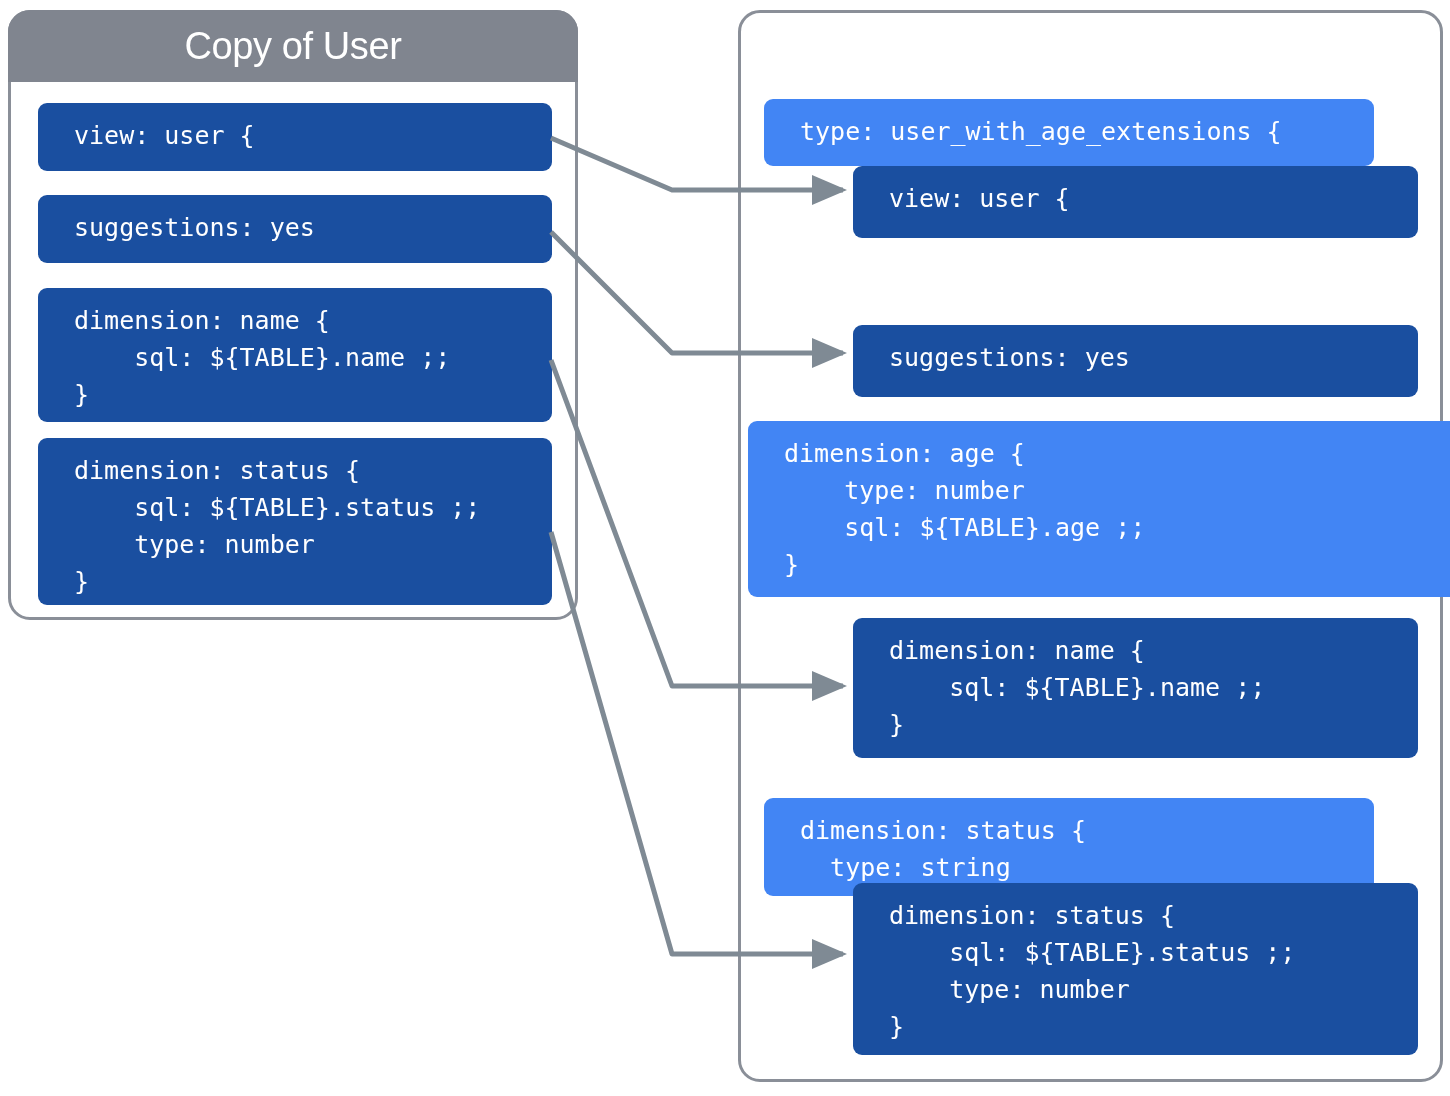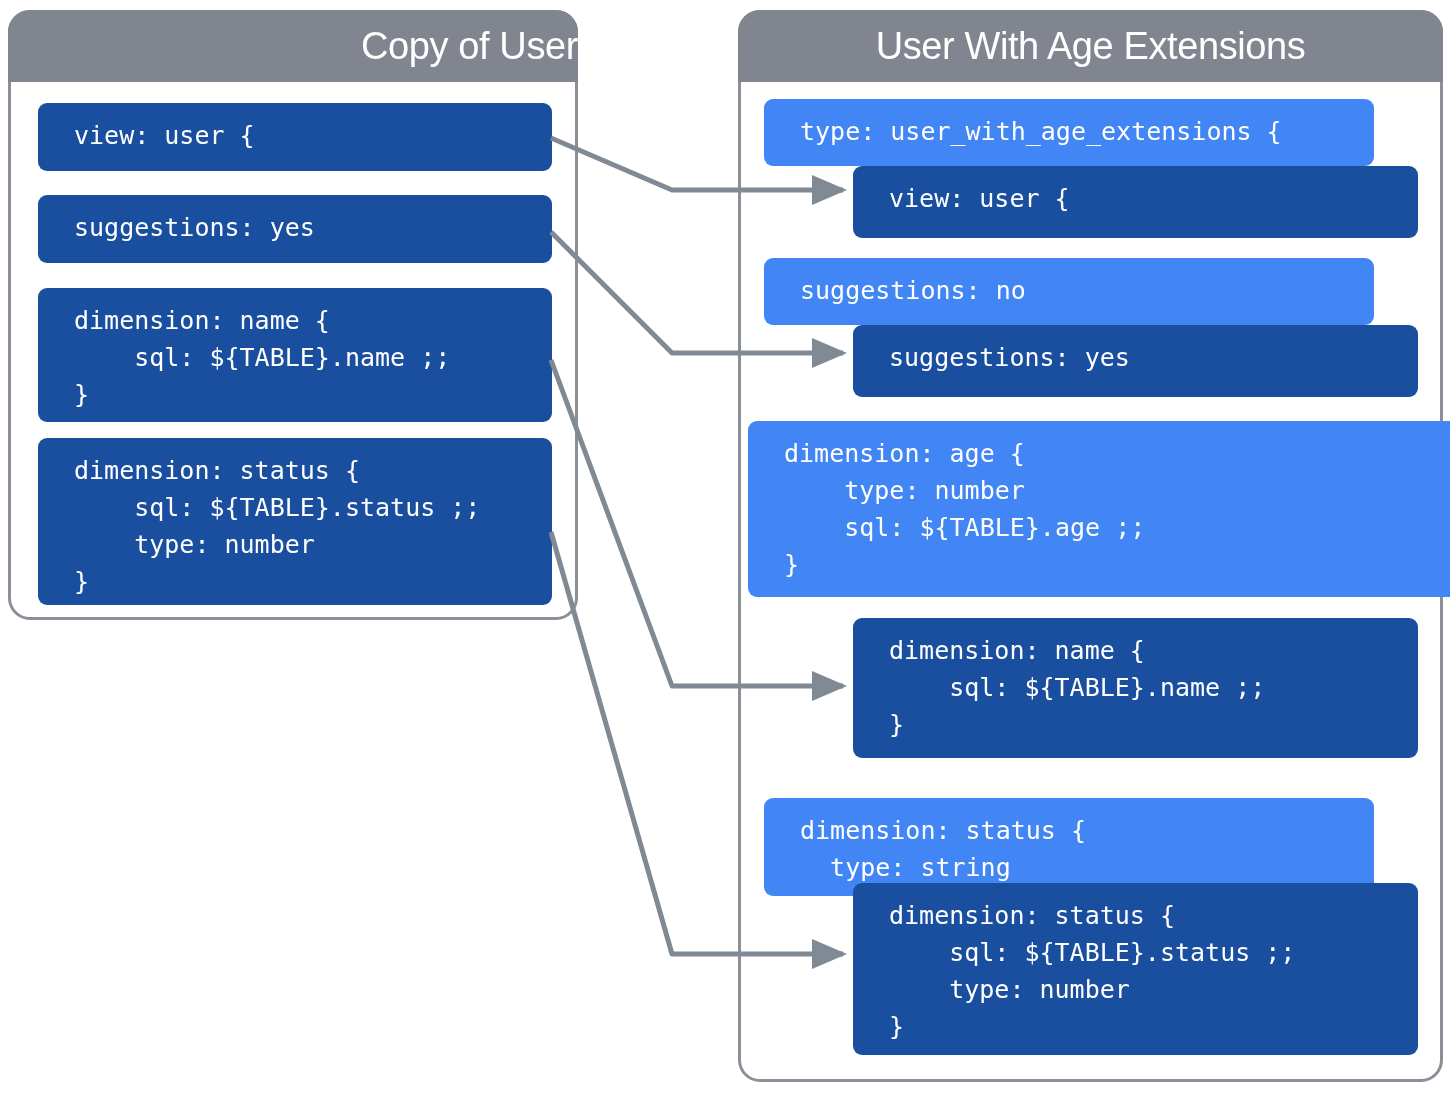--- a/index.html
+++ b/index.html
@@ -41,21 +41,21 @@
     color: #ffffff;
     font-family: "Liberation Sans", sans-serif;
     font-size: 38px;
     font-weight: 400;
     letter-spacing: -0.4px;
     white-space: nowrap;
   }
 
   #panel-left  { left: 8px;   top: 10px;  width: 570px;  height: 610px; }
   #panel-right { left: 738px; top: 10px;  width: 705px;  height: 1072px; }
-  #panel-left  .panel-header { width: 570px; height: 72px; justify-content: flex-end; }
+  #panel-left  .panel-header { width: 570px; height: 72px; }
   #panel-right .panel-header { width: 705px; height: 72px; }
 
   
   .code-block {
     position: absolute;
     box-sizing: border-box;
     border-radius: 9px;
     color: #ffffff;
     font-family: "DejaVu Sans Mono", "Liberation Mono", monospace;
     font-size: 25px;
@@ -95,29 +95,25 @@
     sql: ${TABLE}.name ;;
 }</div>
 
     <div class="code-block dark" style="left:27px; top:425px; width:514px; height:167px;">dimension: status {
     sql: ${TABLE}.status ;;
     type: number
 }</div>
   </div>
 
   <div class="panel" id="panel-right">
-    <div class="panel-header">
-      <span class="panel-title">User With Age Extensions</span>
-    </div>
 
     <div class="code-block light" style="left:23px; top:86px; width:610px; height:67px;">type: user_with_age_extensions {</div>
 
     <div class="code-block dark" style="left:112px; top:153px; width:565px; height:72px;">view: user {</div>
 
-    <div class="code-block light" style="left:23px; top:245px; width:610px; height:67px;">suggestions: no</div>
 
     <div class="code-block dark" style="left:112px; top:312px; width:565px; height:72px;">suggestions: yes</div>
 
     <div class="code-block light" style="left:7px; top:408px; width:716px; height:176px;">dimension: age {
     type: number
     sql: ${TABLE}.age ;;
 }</div>
 
     <div class="code-block dark" style="left:112px; top:605px; width:565px; height:140px;">dimension: name {
     sql: ${TABLE}.name ;;

